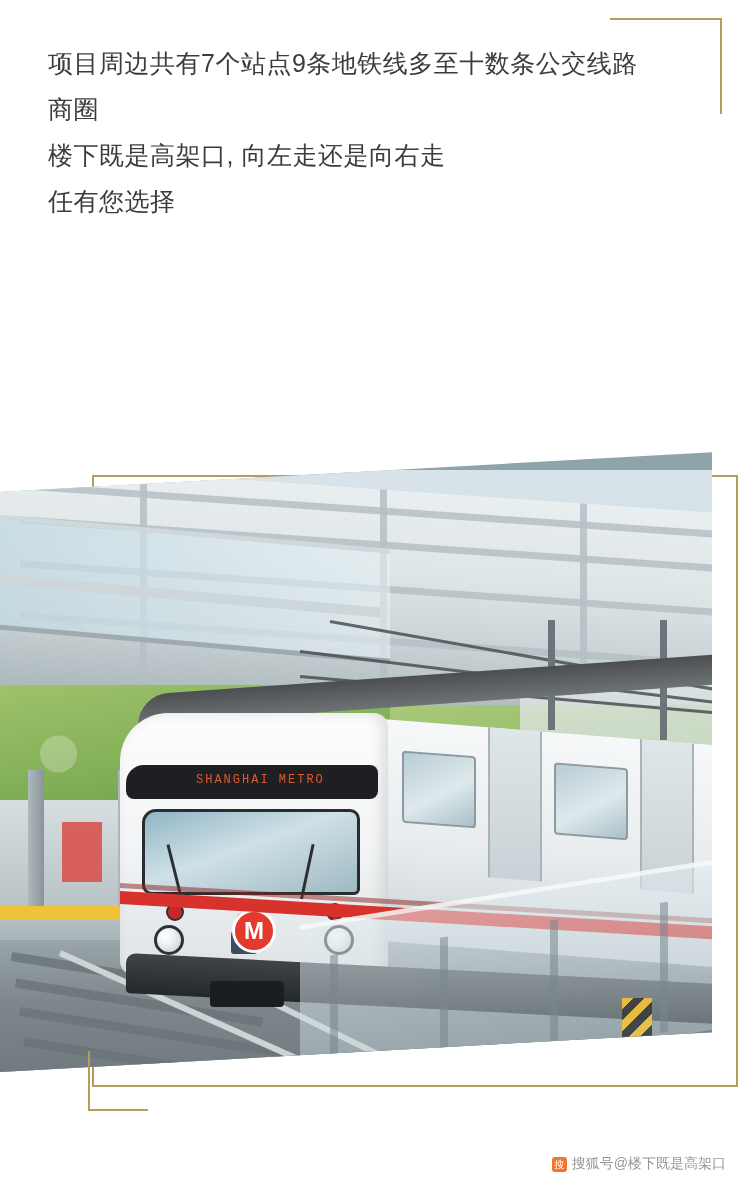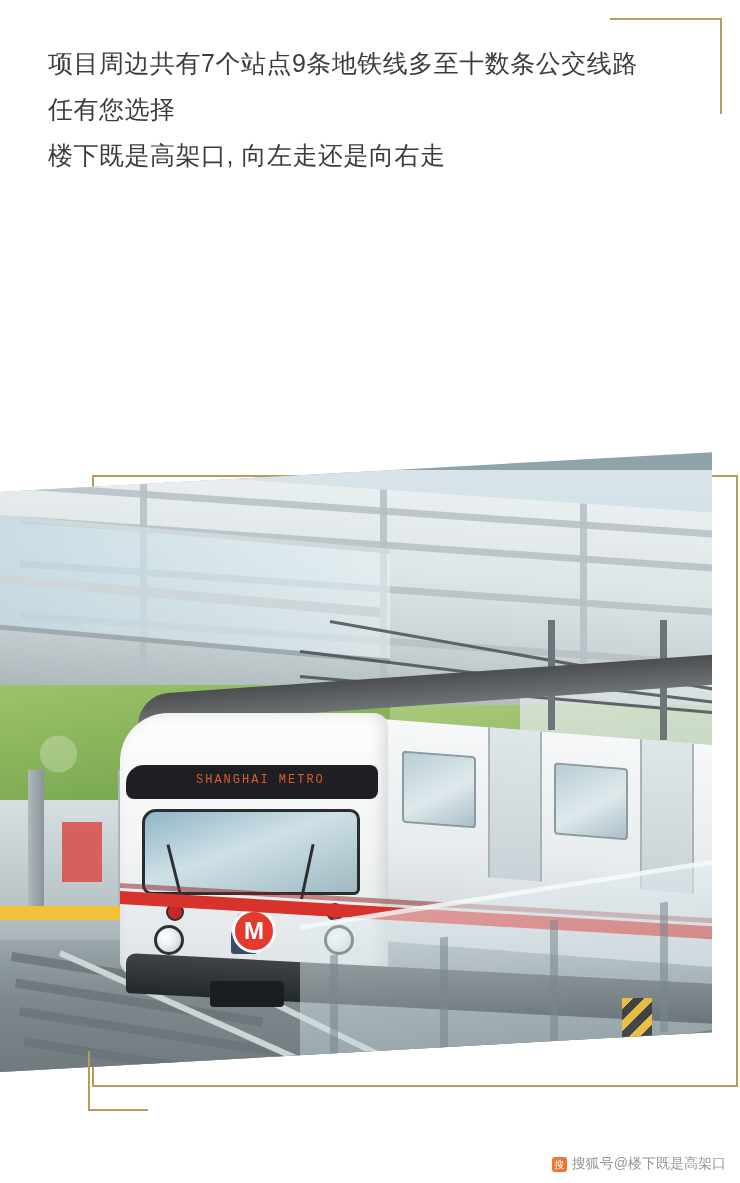--- a/index.html
+++ b/index.html
@@ -361,22 +361,23 @@
 
 <div class="page">
 
   <div class="corner-frame">
     <div class="h-line"></div>
     <div class="v-line"></div>
   </div>
 
   <div class="text-block">
     <div class="text-line">项目周边共有7个站点9条地铁线多至十数条公交线路</div>
+    <div class="text-line">商圈</div>
+    <div class="text-line">楼下既是高架口, 向左走还是向右走</div>
     <div class="text-line">任有您选择</div>
-    <div class="text-line">楼下既是高架口, 向左走还是向右走</div>
   </div>
 
   <div class="photo-wrap">
     <div class="gold-frame"></div>
 
     <div class="photo">
       <div class="photo-inner">
 
         <div class="sky"></div>
 

